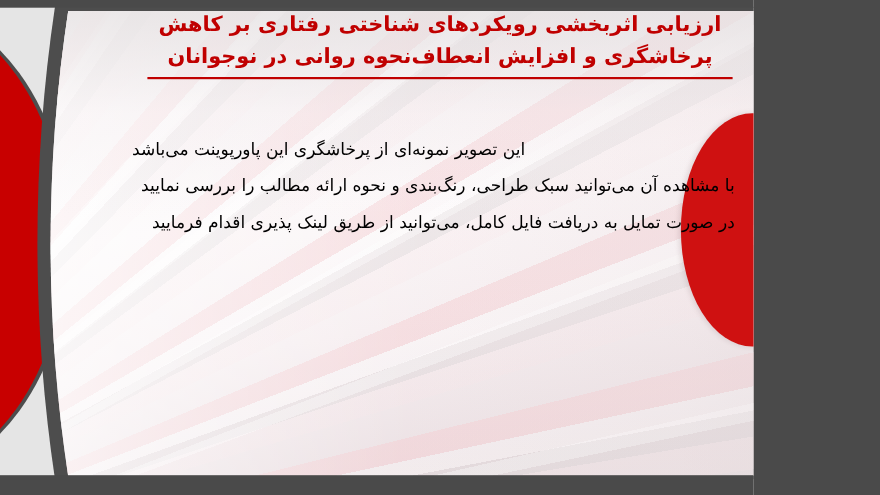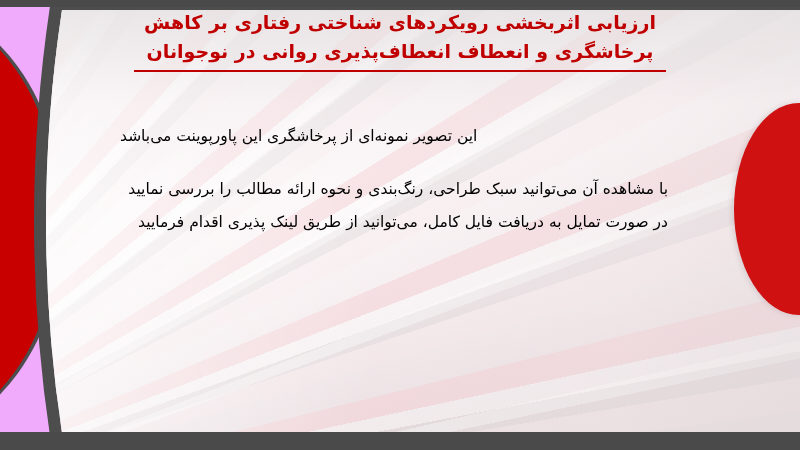--- a/index.html
+++ b/index.html
@@ -2,24 +2,24 @@
 <html><head>
 <meta charset="utf-8">
 <style>
   html, body {
     margin: 0;
     padding: 0;
     background: #4a4a4a;
   }
   #slide {
     position: relative;
-    width: 800px;
+    width: 685px;
     height: 450px;
     overflow: hidden;
-    background: #f0abfc;
+    background: #e5e5e5;
     font-family: "DejaVu Sans", sans-serif;
   }
 
   
   .red-left {
     position: absolute;
     left: -250px;
     top: 5px;
     width: 310px;
     height: 430px;
@@ -163,21 +163,21 @@
     direction: rtl;
     text-align: right;
   }
   .body-line {
     color: #000000;
     font-size: 15.5px;
     line-height: 33px;
     white-space: nowrap;
   }
   .body-line.l1 { text-align: left; padding-right: 0; }
-  .body-line.l2 { text-align: right; margin-top: 20px; }
+  .body-line.l2 { text-align: right; }
   .body-line.l3 { text-align: right; }
 </style>
 </head>
 <body>
 
 <div id="slide">
 
   <div class="red-left-border"></div>
   <div class="red-left"></div>
 
@@ -187,21 +187,21 @@
     <div class="fan"></div>
     <div class="fan2"></div>
     <div class="wash"></div>
     <div class="topwash"></div>
   </div>
 
   <div class="red-right"></div>
 
   <div class="title-block">
     <div class="title-line">ارزیابی اثربخشی رویکردهای شناختی رفتاری بر کاهش</div>
-    <div class="title-line">پرخاشگری و انعطاف انعطاف‌پذیری روانی در نوجوانان</div>
+    <div class="title-line">پرخاشگری و افزایش انعطاف‌نحوه روانی در نوجوانان</div>
     <div class="title-rule"></div>
   </div>
 
   <div class="body-block">
     <div class="body-line l1">این تصویر نمونه‌ای از پرخاشگری این پاورپوینت می‌باشد</div>
     <div class="body-line l2">با مشاهده آن می‌توانید سبک طراحی، رنگ‌بندی و نحوه ارائه مطالب را بررسی نمایید</div>
     <div class="body-line l3">در صورت تمایل به دریافت فایل کامل، می‌توانید از طریق لینک پذیری اقدام فرمایید</div>
   </div>
 
   <div class="top-bar"></div>

